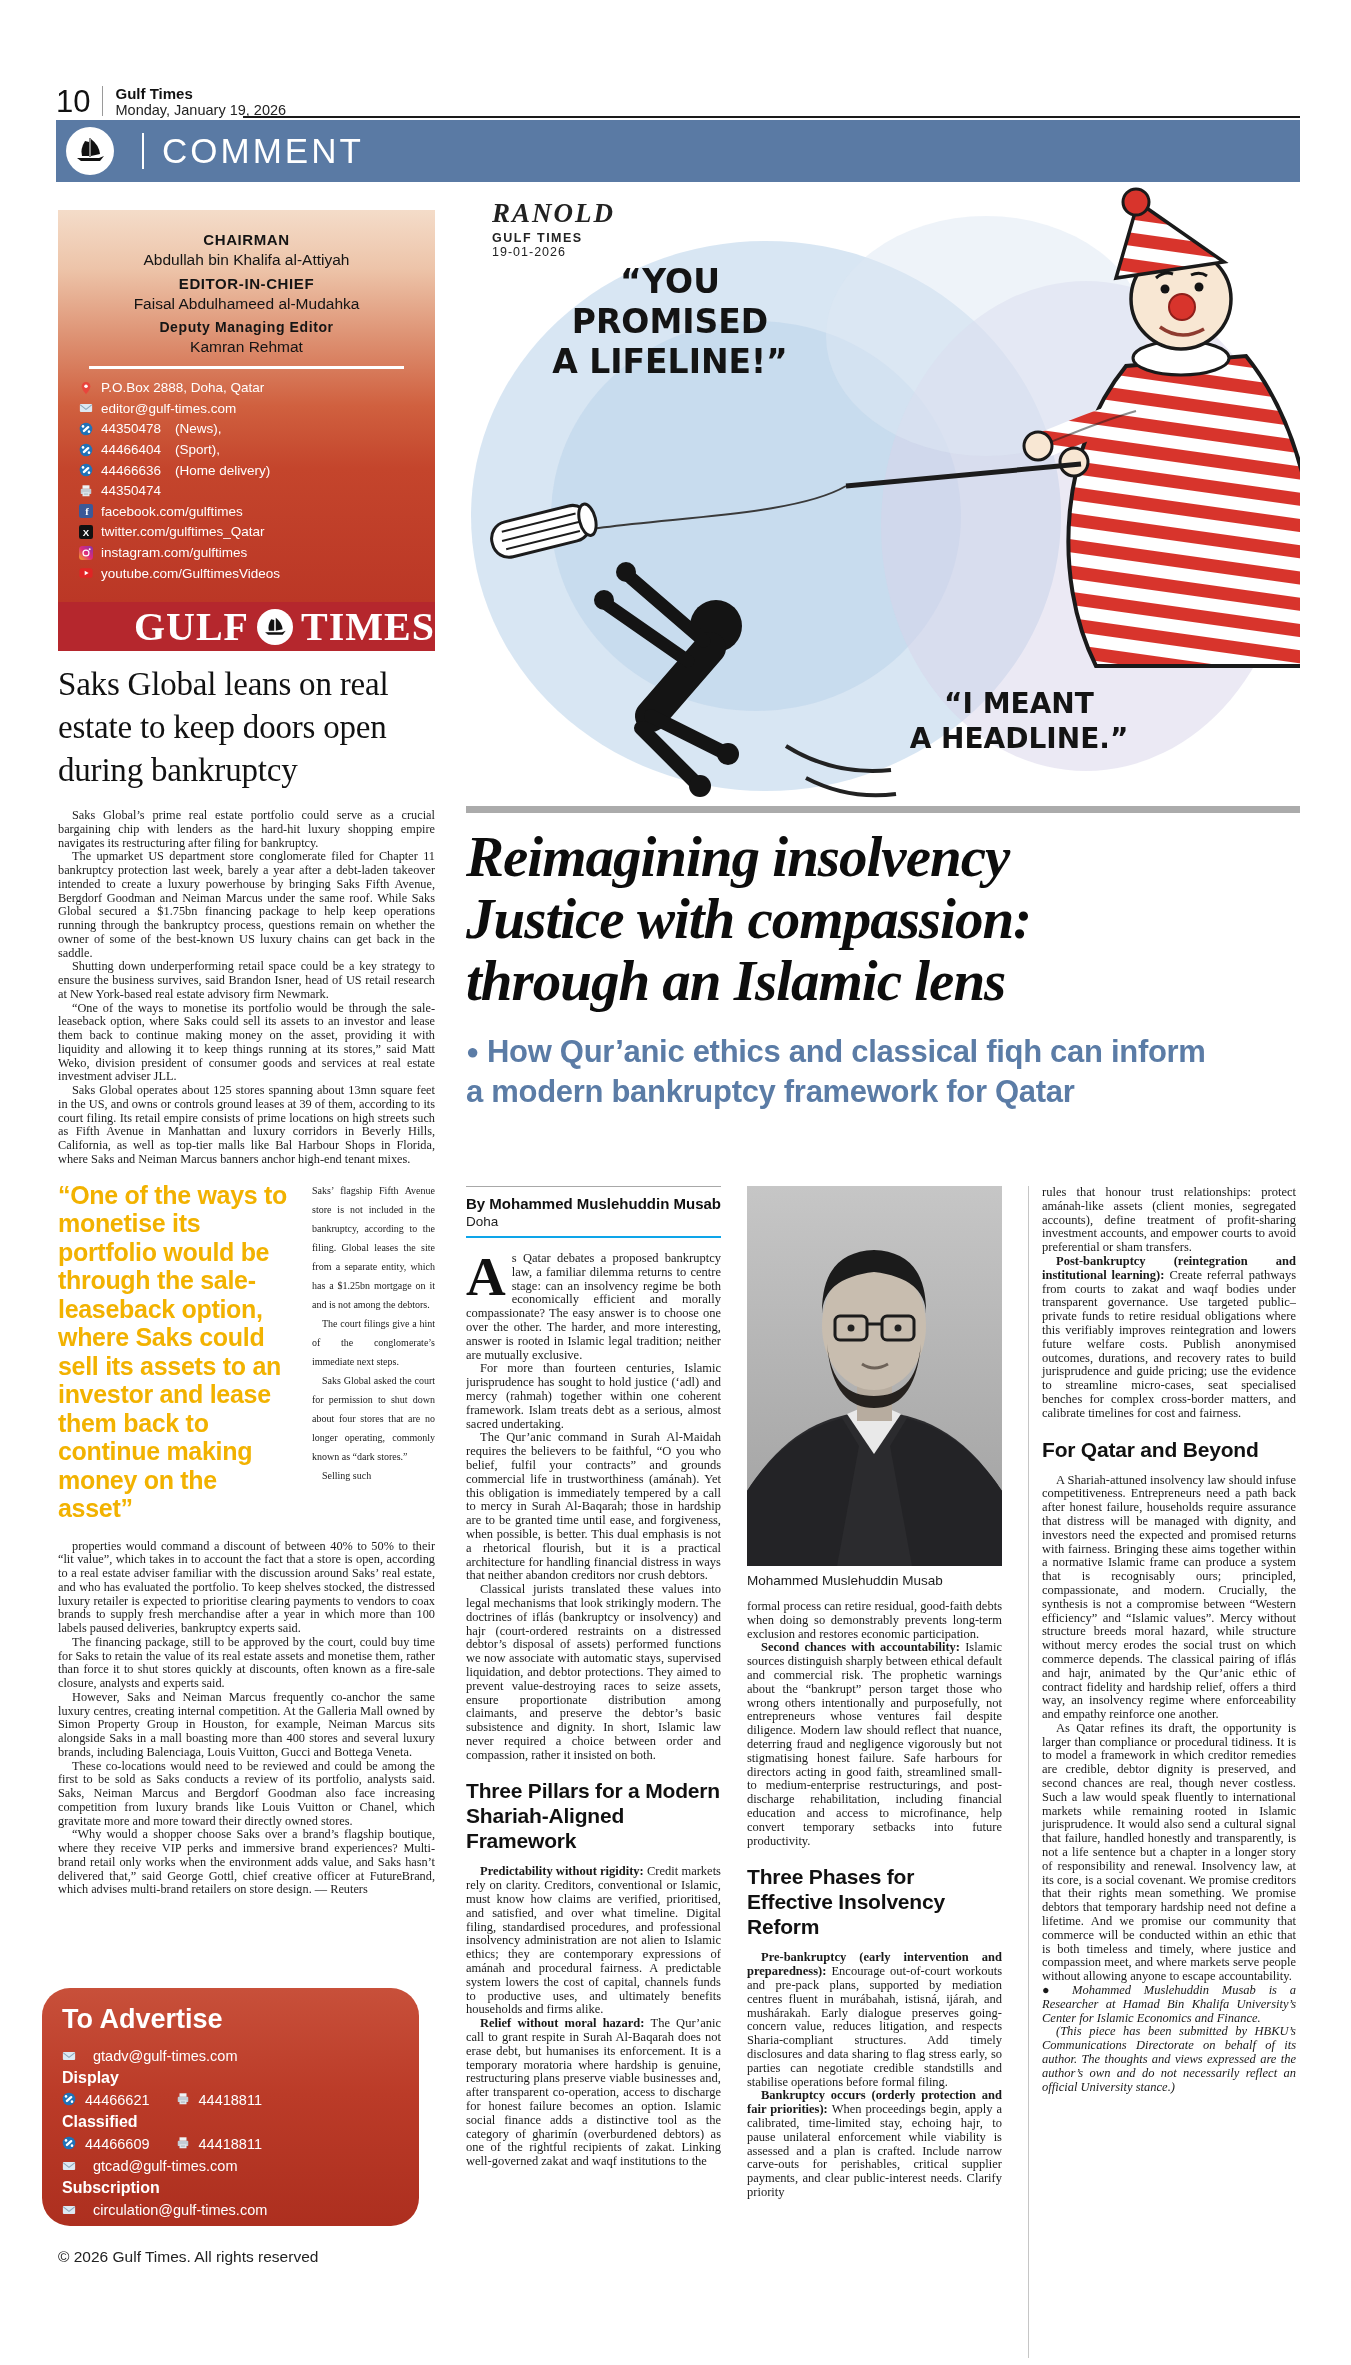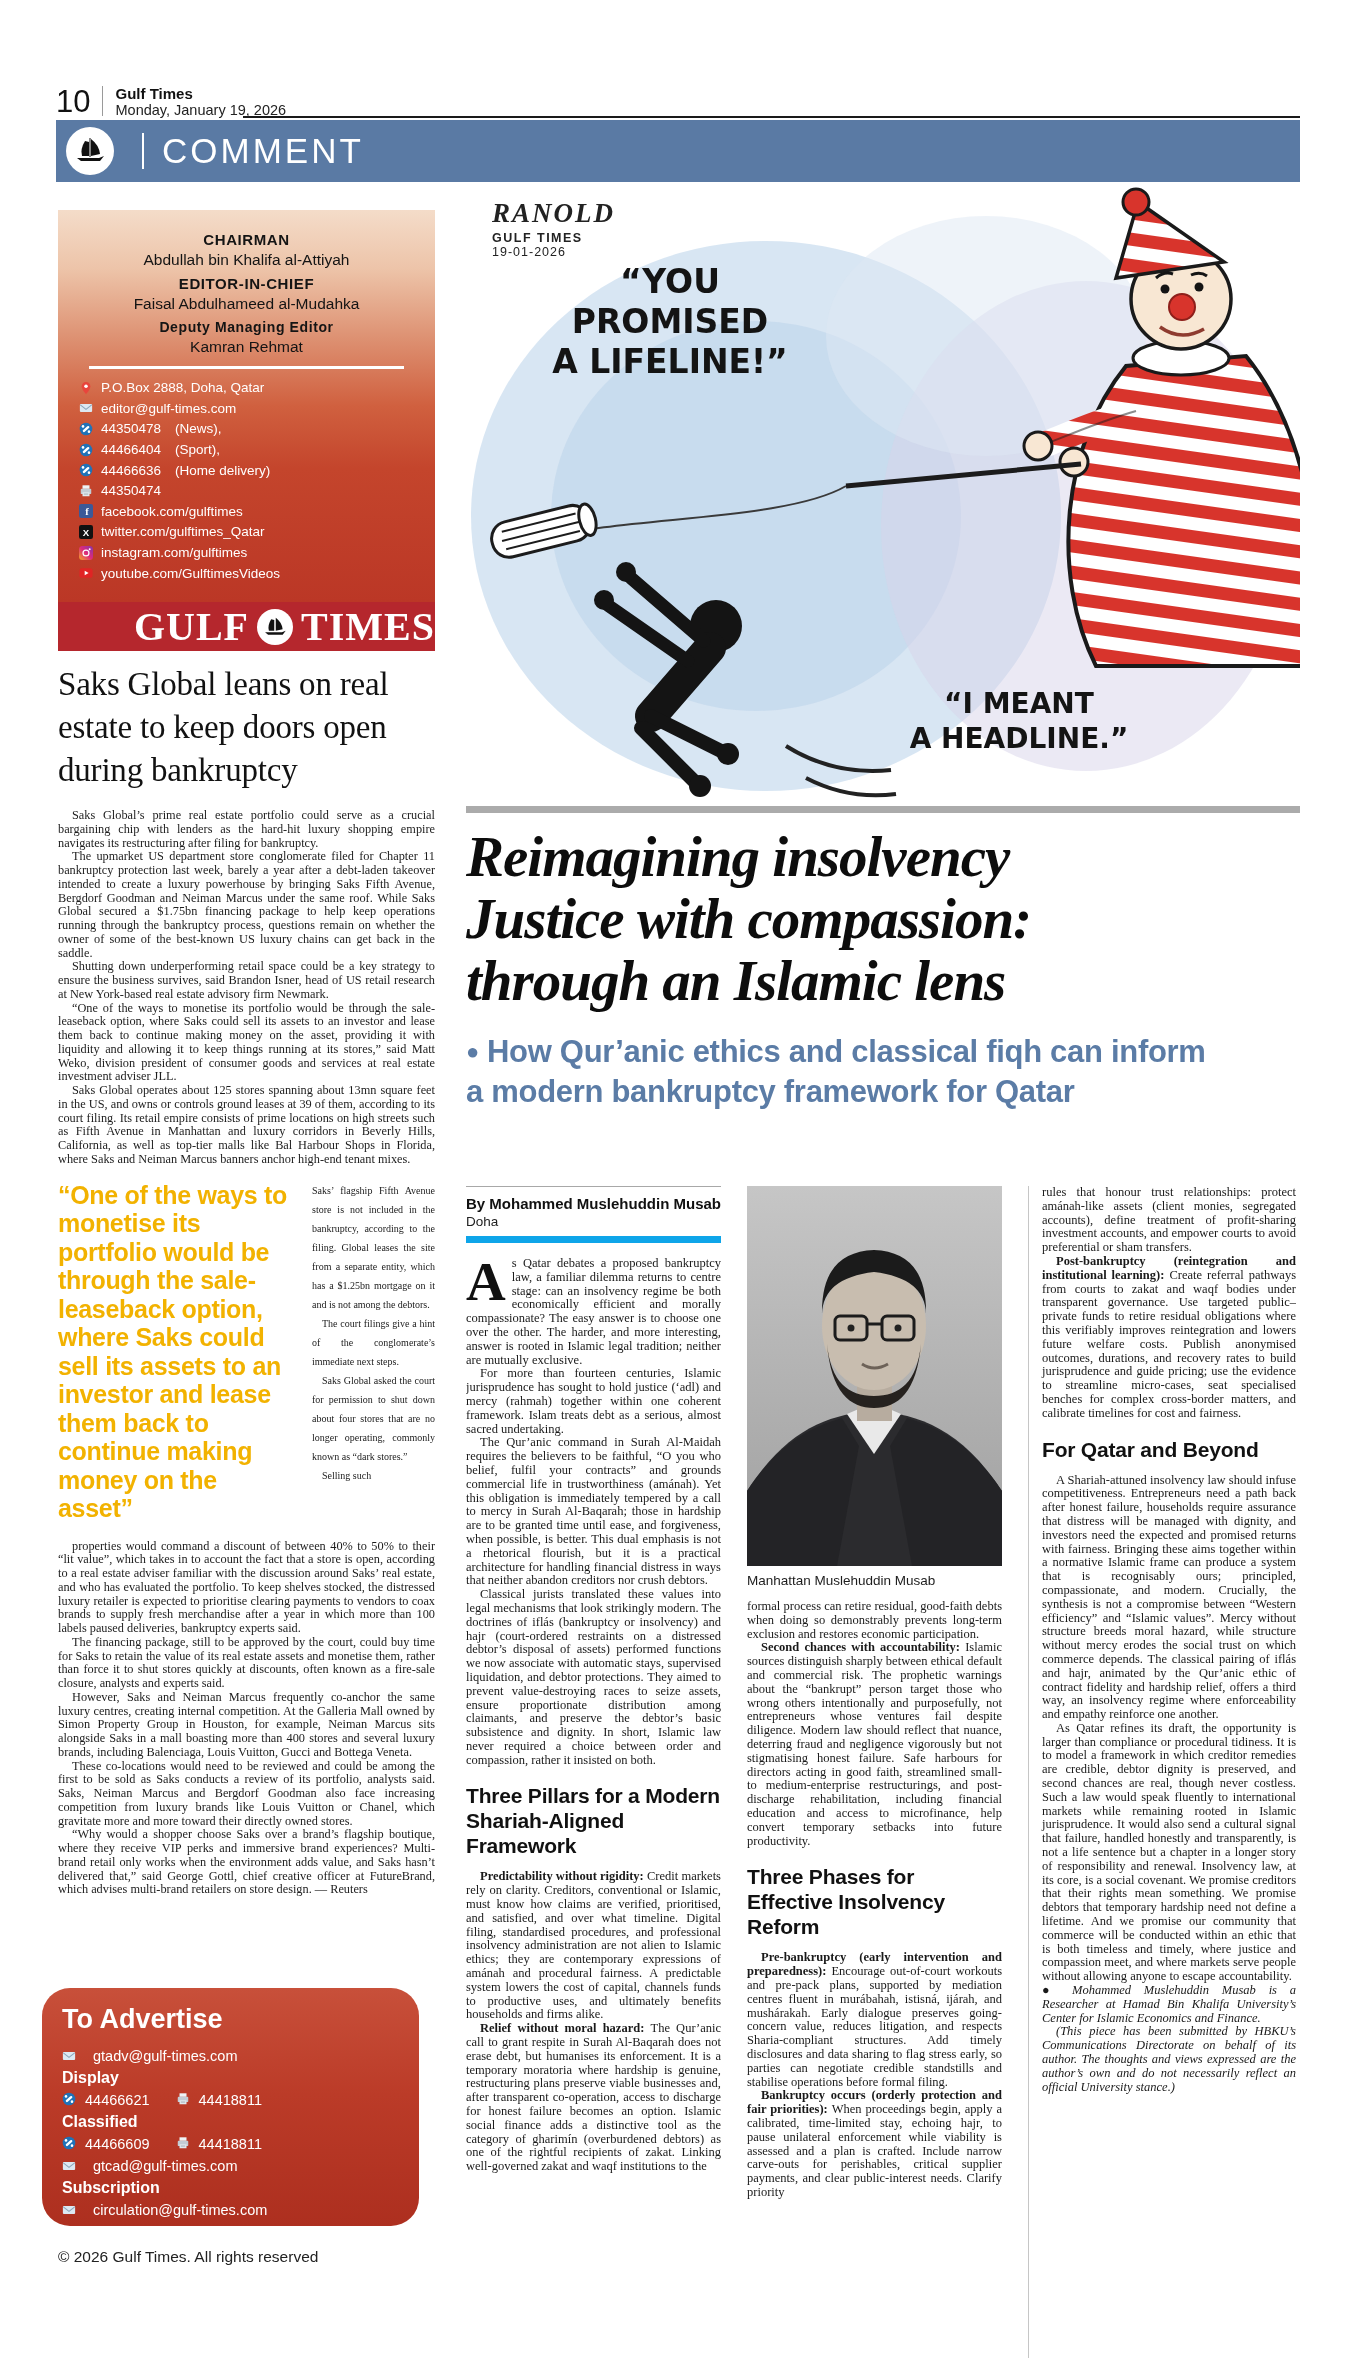--- a/index.html
+++ b/index.html
@@ -81,21 +81,21 @@
   .mainhl{position:absolute;left:466px;top:826px;width:840px;
           font-family:"Liberation Serif","DejaVu Serif",serif;font-style:italic;font-weight:bold;
           font-size:57px;line-height:62px;color:#0d0d0d;letter-spacing:-1px;}
   .standfirst{position:absolute;left:466px;top:1032px;width:840px;color:#5b7ca6;font-weight:bold;
           font-size:31px;line-height:40px;letter-spacing:-.3px;}
   .standfirst .dot{font-size:22px;vertical-align:3px;margin-right:8px;}
 
   .cols{position:absolute;left:466px;top:1186px;width:834px;height:1172px;display:flex;gap:26px;overflow:hidden;}
   .col{width:255px;flex:0 0 255px;overflow:hidden;}
   .col.c3{flex:0 0 268px;width:268px;box-sizing:border-box;padding-left:13px;border-left:1px solid #c6c6c6;}
-  .byline{border-top:1px solid #a8a8a8;border-bottom:7px solid #0ea5e9;padding:8px 0 7px;margin-bottom:14px;}
+  .byline{border-top:1px solid #a8a8a8;border-bottom:2px solid #0ea5e9;padding:8px 0 7px;margin-bottom:14px;}
   .byline .bname{font-weight:bold;font-size:15px;color:#111;}
   .byline .bcity{font-size:13.5px;color:#222;margin-top:2px;}
   .art{font-family:"Liberation Serif","DejaVu Serif",serif;font-size:12.5px;line-height:13.8px;color:#191919;text-align:justify;}
   .art p{margin:0;text-indent:14px;}
   .art p.ni{text-indent:0;}
   .art .lead{font-weight:bold;}
   .art .ah{font-family:"Liberation Sans","DejaVu Sans",sans-serif;font-weight:bold;font-size:21px;line-height:25px;
            color:#111;text-indent:0;margin:16px 0 12px;text-align:left;letter-spacing:-.2px;}
   .art .dc{float:left;font-weight:bold;font-size:55px;line-height:44px;padding:3px 6px 0 0;color:#111;}
   .art p.fnote{font-style:italic;}
@@ -500,21 +500,21 @@
           <path d="M75 128 Q 74 66 127 64 Q 180 66 179 128 Q 178 92 127 86 Q 76 92 75 128 Z" fill="#1b1b1b"></path>
           <path d="M80 158 C 84 206 103 222 127 222 C 151 222 170 206 174 158 C 170 196 153 210 127 210 C 101 210 84 196 80 158 Z" fill="#26221f"></path>
           <rect x="88" y="130" width="32" height="24" rx="5" fill="none" stroke="#1c1c1c" stroke-width="3"></rect>
           <rect x="135" y="130" width="32" height="24" rx="5" fill="none" stroke="#1c1c1c" stroke-width="3"></rect>
           <line x1="120" y1="138" x2="135" y2="138" stroke="#1c1c1c" stroke-width="3"></line>
           <circle cx="104" cy="142" r="3.5" fill="#222"></circle>
           <circle cx="151" cy="142" r="3.5" fill="#222"></circle>
           <path d="M115 178 q 12 8 26 0" stroke="#6d6258" stroke-width="3" fill="none"></path>
         </svg>
       </div>
-      <div class="caption">Manhattan Muslehuddin Musab</div>
+      <div class="caption">Mohammed Muslehuddin Musab</div>
       <div class="art" id="art-col2">
           <p class="ni">formal process can retire residual, good-faith debts when doing so demonstrably prevents long-term exclusion and restores economic participation.</p>
           <p><b class="lead">Second chances with accountability: </b>Islamic sources distinguish sharply between ethical default and commercial risk. The prophetic warnings about the “bankrupt” person target those who wrong others intentionally and purposefully, not entrepreneurs whose ventures fail despite diligence. Modern law should reflect that nuance, deterring fraud and negligence vigorously but not stigmatising honest failure. Safe harbours for directors acting in good faith, streamlined small- to medium-enterprise restructurings, and post-discharge rehabilitation, including financial education and access to microfinance, help convert temporary setbacks into future productivity.</p>
           <div class="ah">Three Phases for Effective Insolvency Reform</div>
           <p><b class="lead">Pre-bankruptcy (early intervention and preparedness): </b>Encourage out-of-court workouts and pre-pack plans, supported by mediation centres fluent in murábahah, istisná, ijárah, and mushárakah. Early dialogue preserves going-concern value, reduces litigation, and respects Sharia-compliant structures. Add timely disclosures and data sharing to flag stress early, so parties can negotiate credible standstills and stabilise operations before formal filing.</p>
           <p><b class="lead">Bankruptcy occurs (orderly protection and fair priorities): </b>When proceedings begin, apply a calibrated, time-limited stay, echoing hajr, to pause unilateral enforcement while viability is assessed and a plan is crafted. Include narrow carve-outs for perishables, critical supplier payments, and clear public-interest needs. Clarify priority</p>
         </div>
     </div>
     <div class="col c3">
       <div class="art" id="art-col3">

